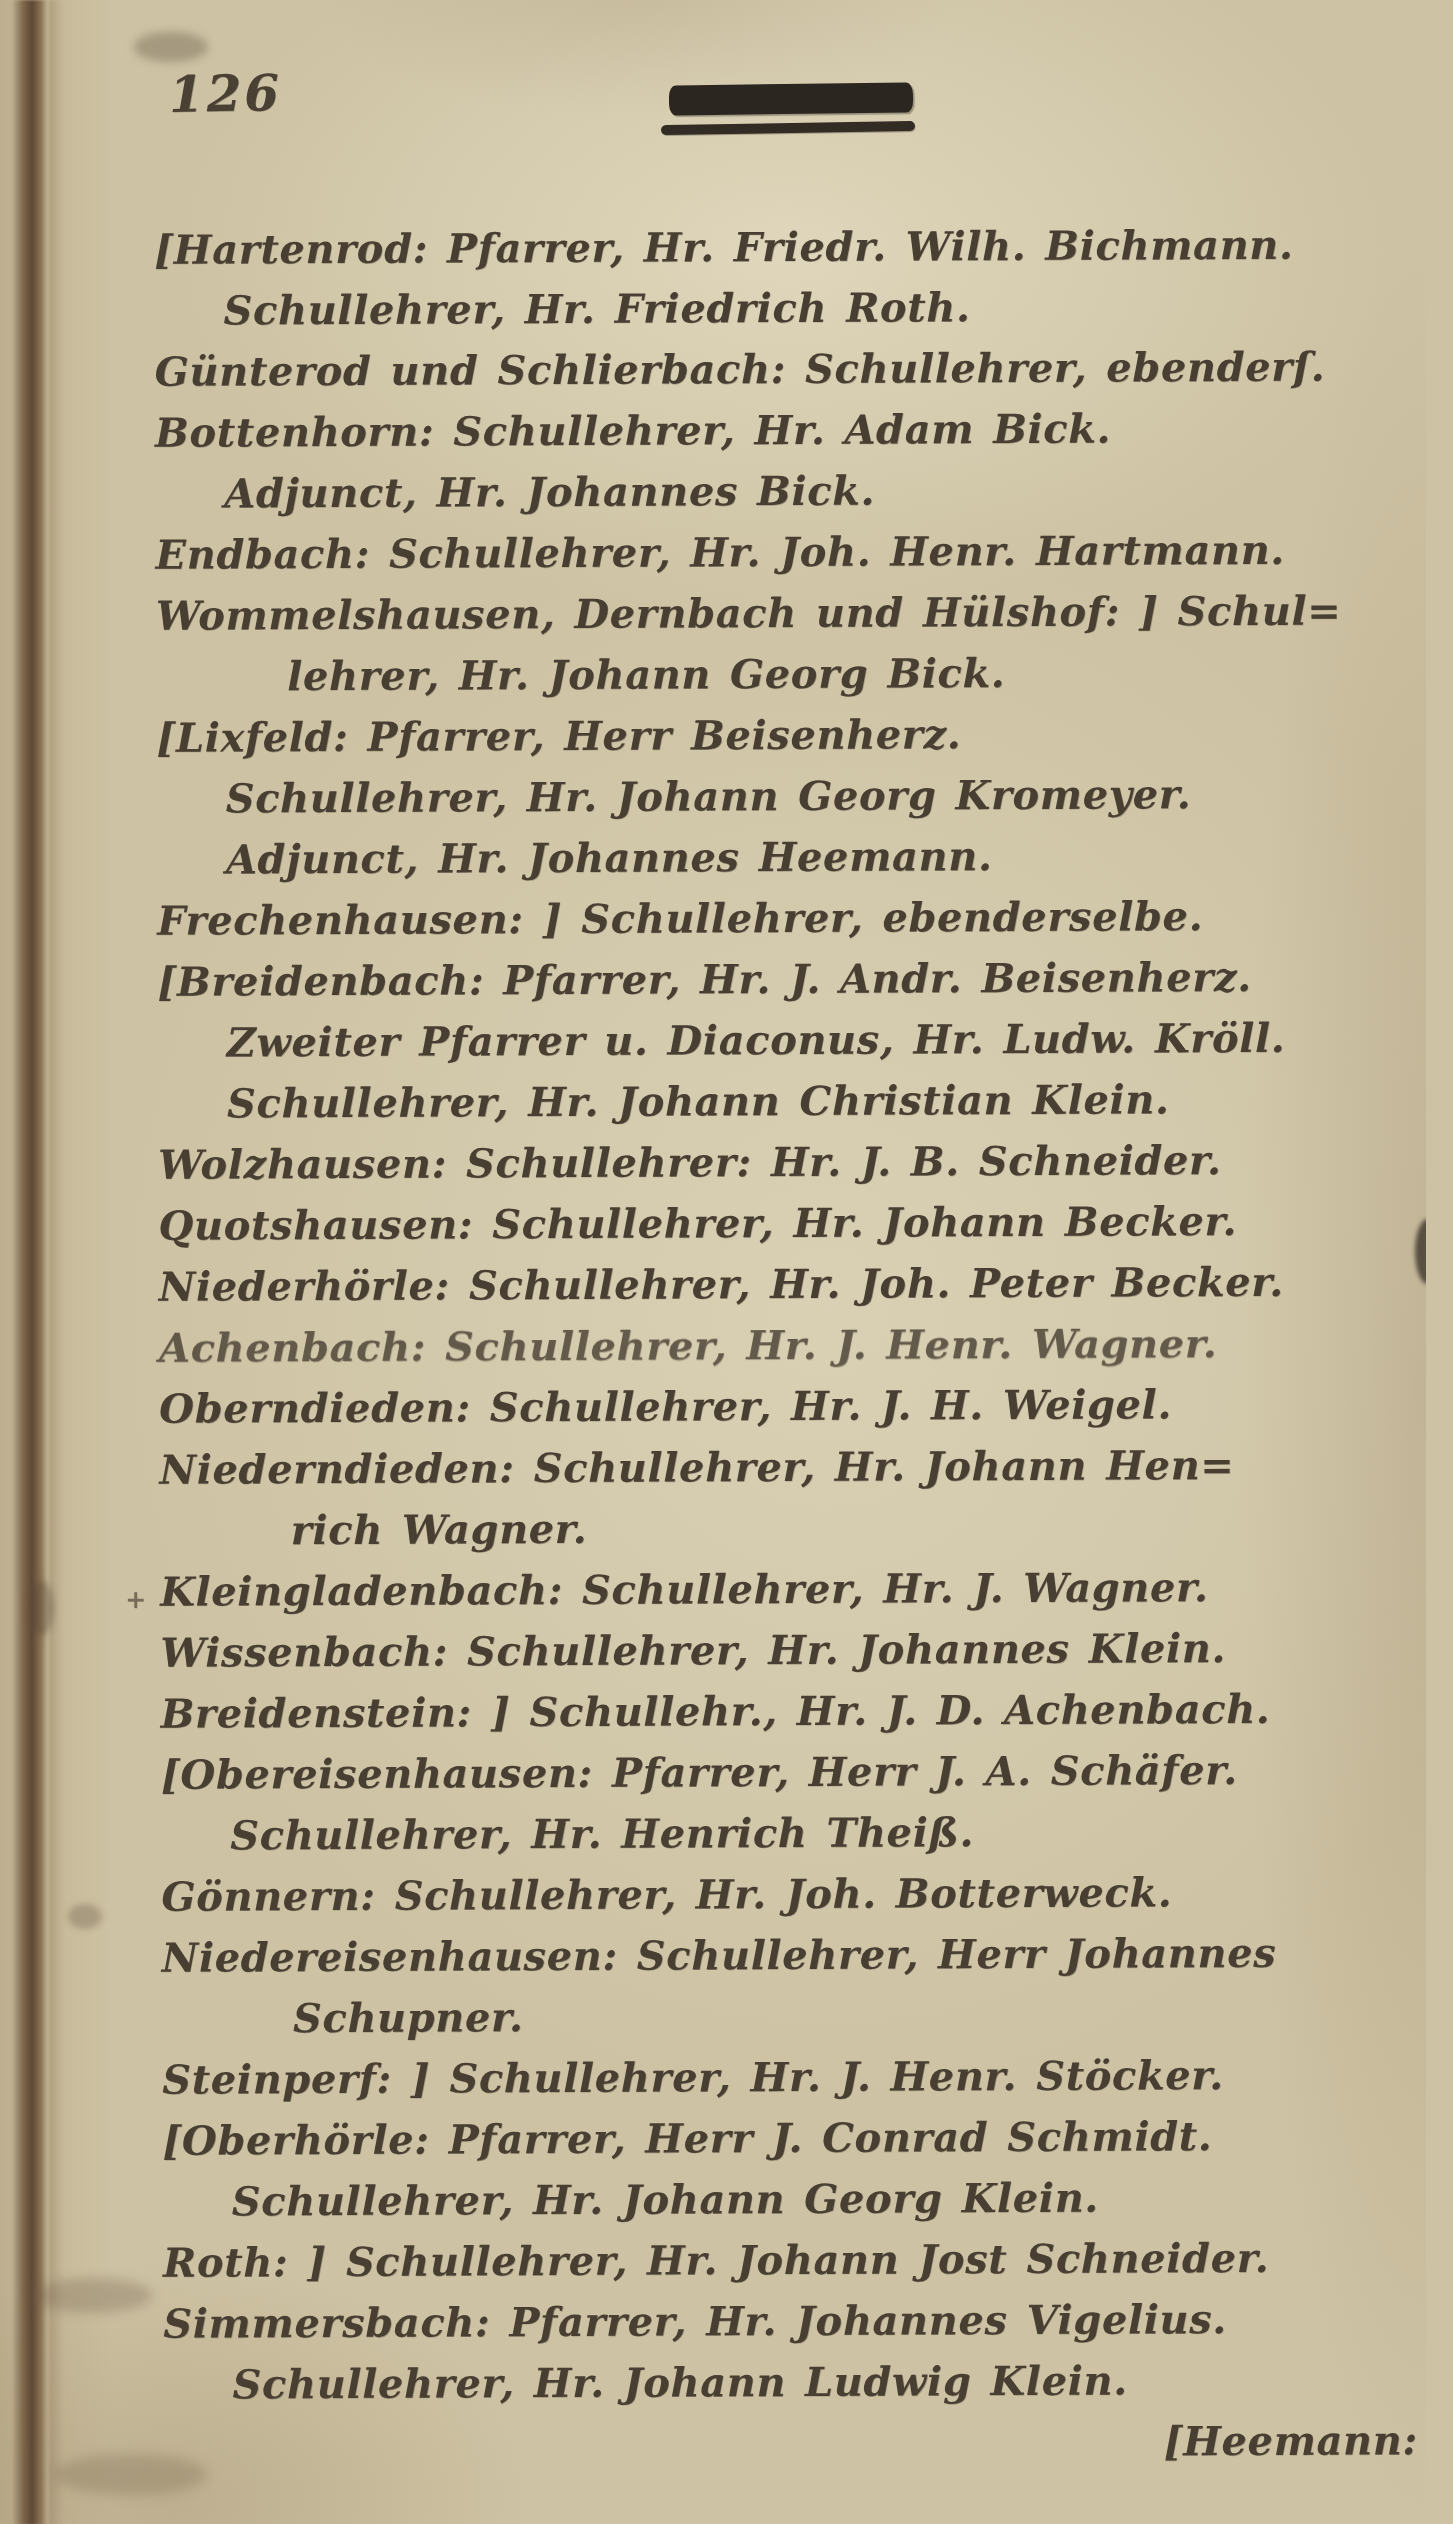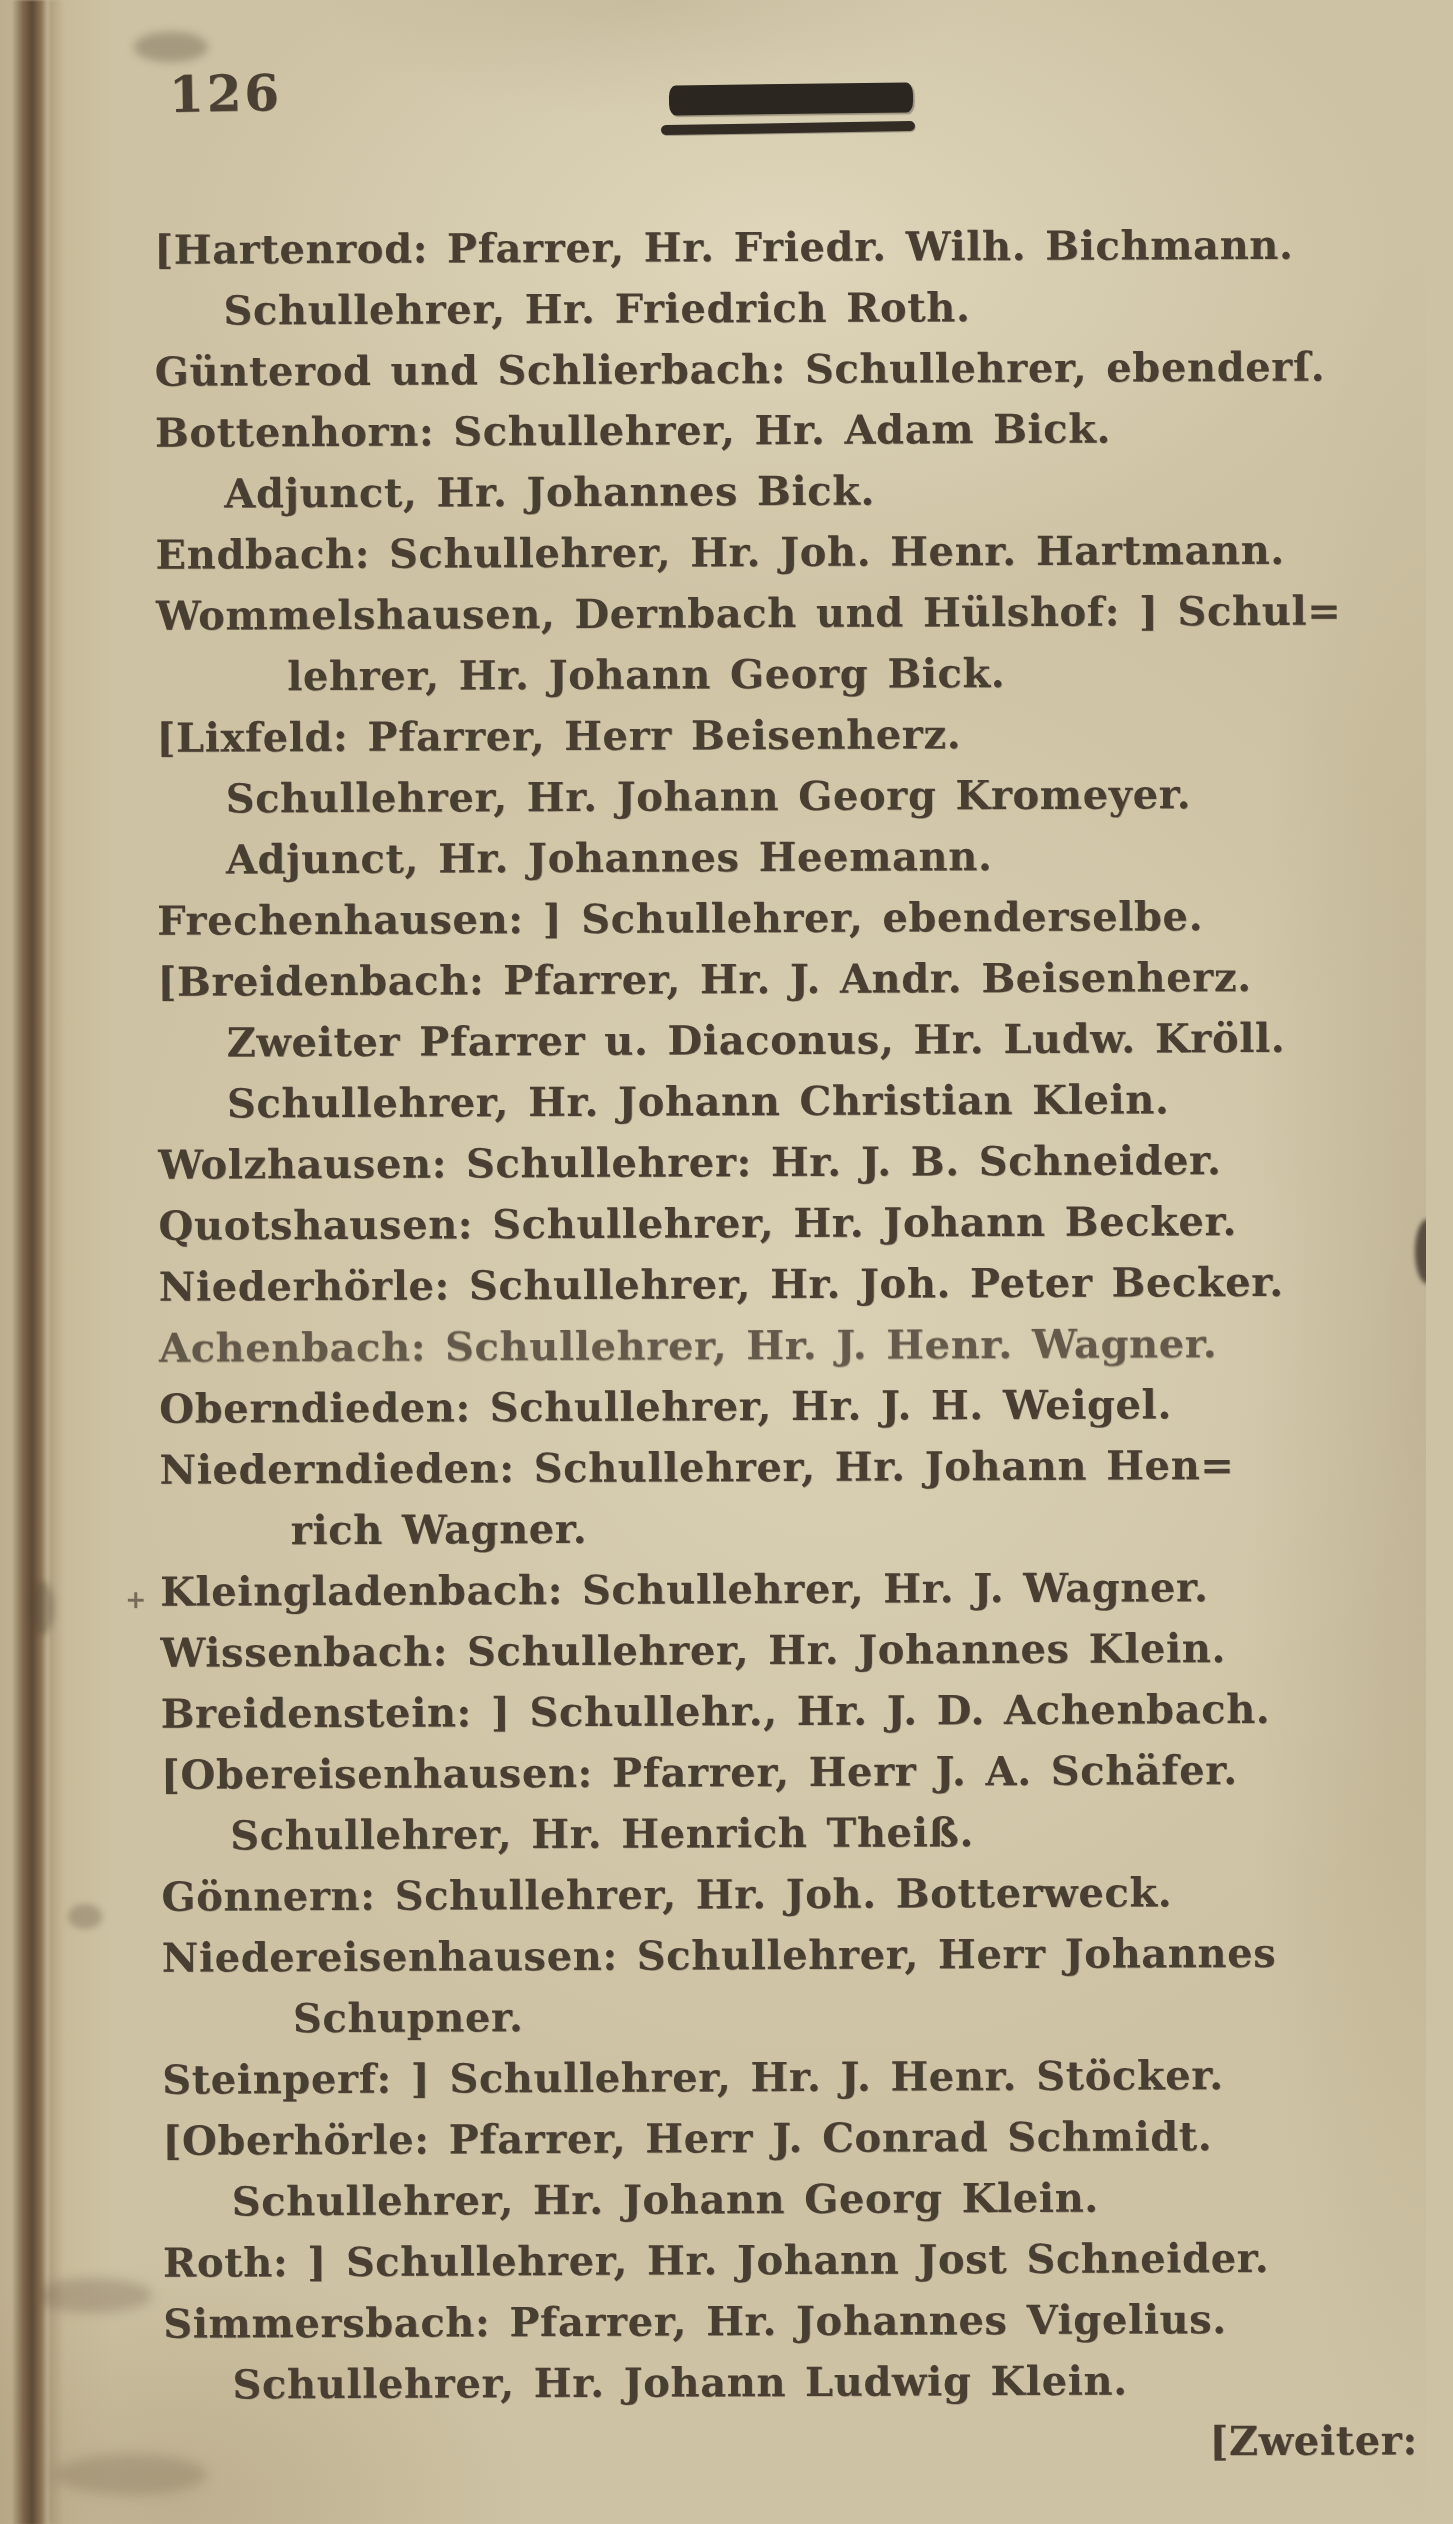--- a/index.html
+++ b/index.html
@@ -9,20 +9,21 @@
     overflow:hidden;
     font-family:"DejaVu Serif", serif;
     background-color:#cdc2a3;
     background-image:
       radial-gradient(ellipse 850px 510px at 55% 10%, rgba(238,231,208,.55), rgba(0,0,0,0) 72%),
       radial-gradient(ellipse 963px 1077px at 58% 52%, rgba(230,222,198,.5), rgba(0,0,0,0) 75%),
       radial-gradient(ellipse 510px 340px at 12% 99%, rgba(150,128,96,.30), rgba(0,0,0,0) 70%),
       radial-gradient(ellipse 238px 1474px at 100% 55%, rgba(152,132,102,.28), rgba(0,0,0,0) 78%),
       radial-gradient(ellipse 453px 170px at 45% 0%, rgba(160,140,108,.25), rgba(0,0,0,0) 70%),
       linear-gradient(90deg, #bcae8e 0px, #c6b998 51px, #cdc2a3 113px);
+    font-style: italic;
   }
   
   .binding{
     position:absolute;left:12.5px;top:0;bottom:0;width:35px;
     background:linear-gradient(90deg,
       rgba(120,96,70,.10) 0%,
       #7c644a 30%,
       #5e4936 55%,
       #8a7254 80%,
       rgba(138,116,88,0) 100%);
@@ -126,21 +127,21 @@
       <div class="line indent1"><span>Schullehrer, Hr. Henrich Theiß.</span></div>
       <div class="line indent0"><span>Gönnern: Schullehrer, Hr. Joh. Botterweck.</span></div>
       <div class="line indent0"><span>Niedereisenhausen: Schullehrer, Herr Johannes</span></div>
       <div class="line indent2"><span>Schupner.</span></div>
       <div class="line indent0"><span>Steinperf: ] Schullehrer, Hr. J. Henr. Stöcker.</span></div>
       <div class="line indent0"><span>[Oberhörle: Pfarrer, Herr J. Conrad Schmidt.</span></div>
       <div class="line indent1"><span>Schullehrer, Hr. Johann Georg Klein.</span></div>
       <div class="line indent0"><span>Roth: ] Schullehrer, Hr. Johann Jost Schneider.</span></div>
       <div class="line indent0"><span>Simmersbach: Pfarrer, Hr. Johannes Vigelius.</span></div>
       <div class="line indent1"><span>Schullehrer, Hr. Johann Ludwig Klein.</span></div>
-      <div class="line indent0 right"><span>[Zweiter:</span></div>
+      <div class="line indent0 right"><span>[Heemann:</span></div>
     </div>
 
   <div class="smudge s1"></div>
   <div class="smudge s2"></div>
   <div class="smudge s3"></div>
   <div class="smudge s4"></div>
   <div class="smudge s5"></div>
   <div class="smudge s6"></div>
 </div>
 

